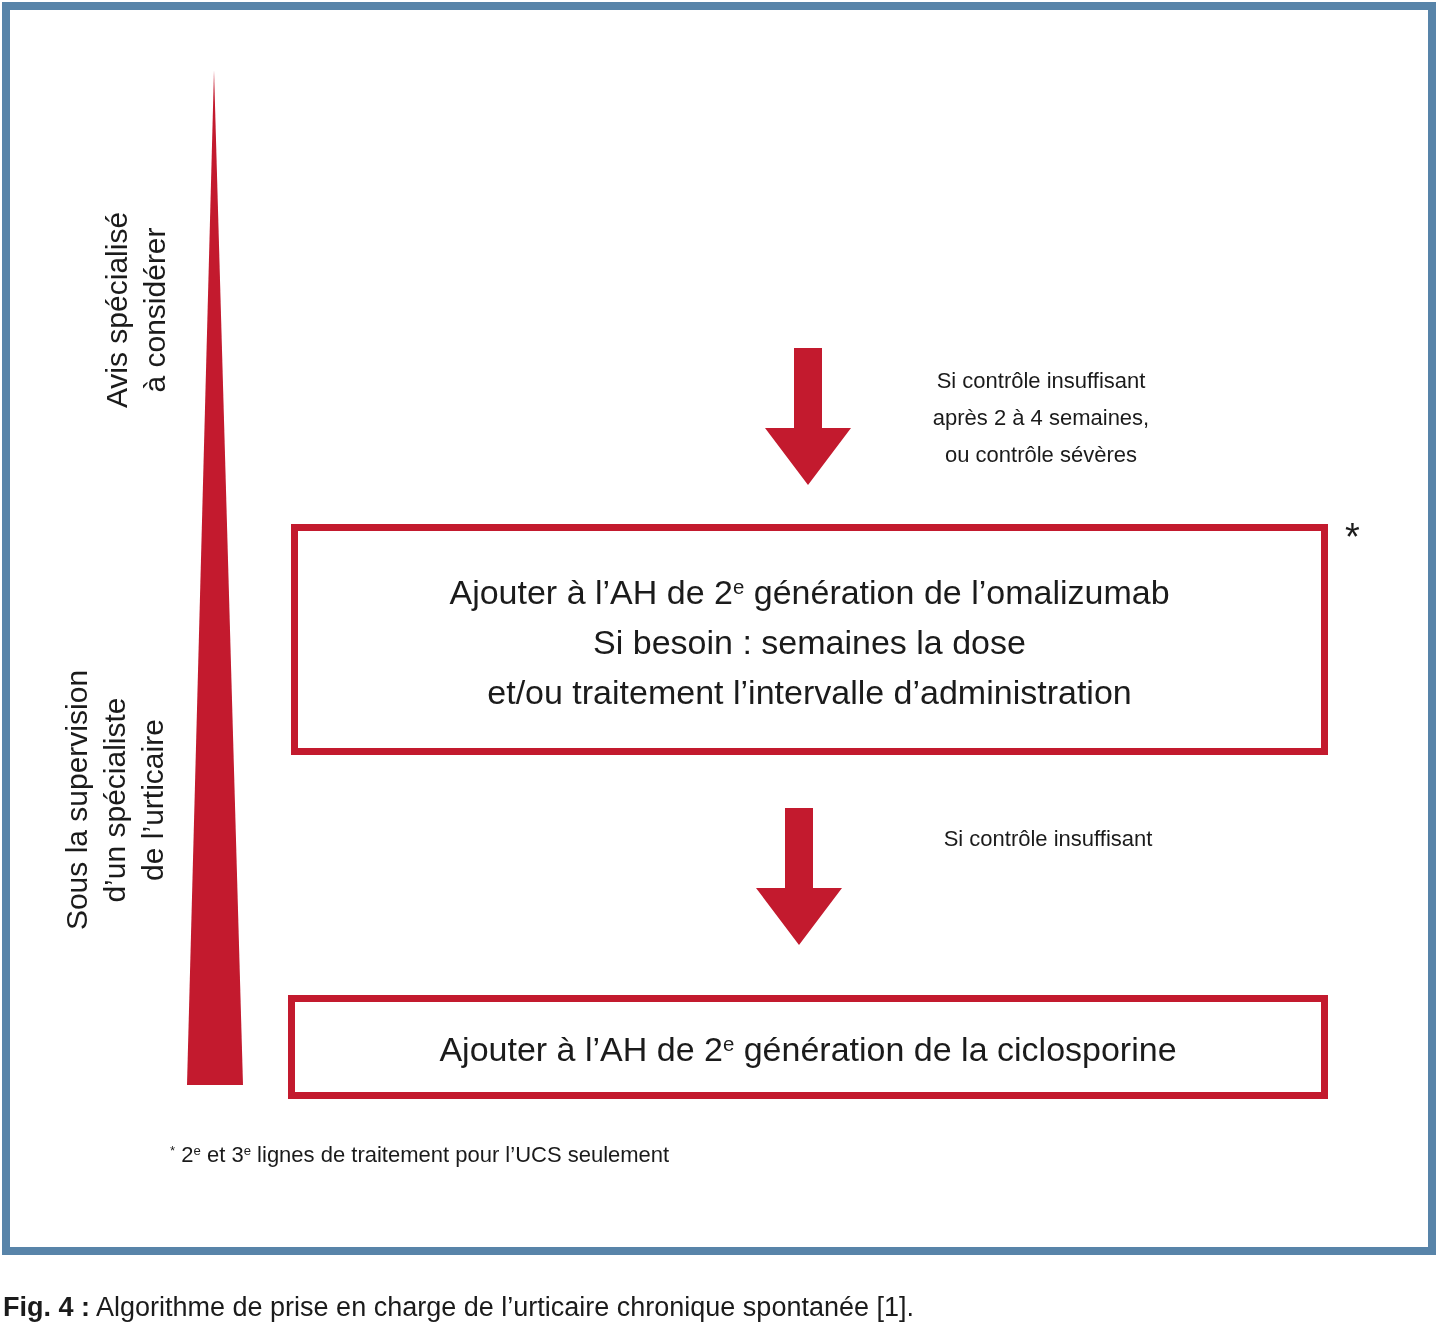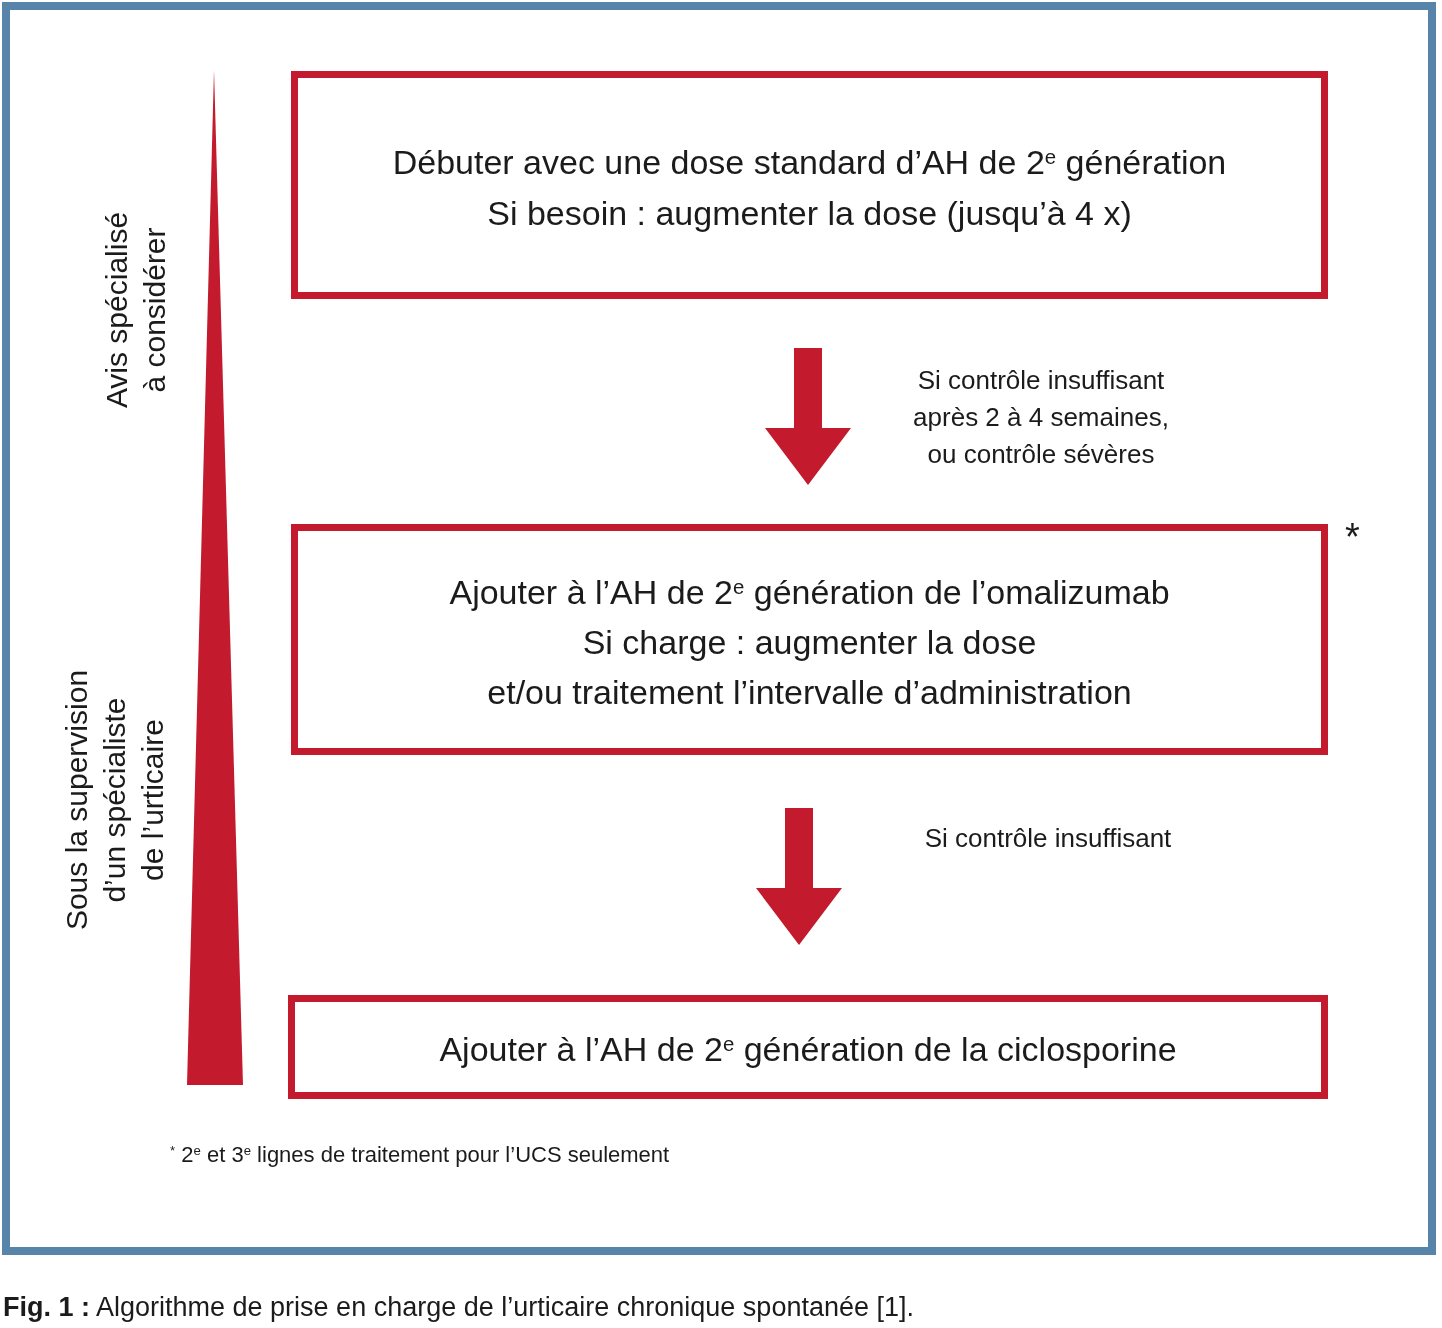--- a/index.html
+++ b/index.html
@@ -59,21 +59,21 @@
   .down-arrow {
     position: absolute;
     width: 88px;
     height: 137px;
   }
   .arrow-1 { left: 764px; top: 348px; }
   .arrow-2 { left: 755px; top: 808px; }
   .arrow-label {
     position: absolute;
     text-align: center;
-    font-size: 26px;
+    font-size: 22px;
     line-height: 37px;
     transform: translateX(-50%);
     white-space: nowrap;
   }
   .arrow-label-1 { left: 1041px; top: 362px; }
   .arrow-label-2 { left: 1048px; top: 820px; }
   .side-label {
     position: absolute;
     text-align: center;
     font-size: 30px;
@@ -128,52 +128,48 @@
     <div>Avis spécialisé</div>
     <div>à considérer</div>
   </div>
 
   <div class="side-label side-label-bottom">
     <div>Sous la supervision</div>
     <div>d’un spécialiste</div>
     <div>de l’urticaire</div>
   </div>
 
-  <div class="treatment-box box-1">
-    <div class="box-line"><span>Débuter avec une dose standard d’AH de 2</span><span class="sup">e</span><span> génération</span></div>
-    <div class="box-line">Si besoin : augmenter la dose (jusqu’à 4 x)</div>
-  </div>
 
   <svg class="down-arrow arrow-1" viewBox="0 0 88 137" aria-hidden="true">
     <polygon points="30,0 58,0 58,80 87,80 44,137 1,80 30,80" fill="#C31A2E"></polygon>
   </svg>
 
   <div class="arrow-label arrow-label-1">
     <div>Si contrôle insuffisant</div>
     <div>après 2 à 4 semaines,</div>
     <div>ou contrôle sévères</div>
   </div>
 
   <div class="treatment-box box-2">
     <div class="box-line"><span>Ajouter à l’AH de 2</span><span class="sup">e</span><span> génération de l’omalizumab</span></div>
-    <div class="box-line">Si charge : augmenter la dose</div>
+    <div class="box-line">Si besoin : semaines la dose</div>
     <div class="box-line">et/ou traitement l’intervalle d’administration</div>
   </div>
 
   <div class="asterisk-note">*</div>
 
   <svg class="down-arrow arrow-2" viewBox="0 0 88 137" aria-hidden="true">
     <polygon points="30,0 58,0 58,80 87,80 44,137 1,80 30,80" fill="#C31A2E"></polygon>
   </svg>
 
   <div class="arrow-label arrow-label-2">
     <div>Si contrôle insuffisant</div>
   </div>
 
   <div class="treatment-box box-3">
     <div class="box-line"><span>Ajouter à l’AH de 2</span><span class="sup">e</span><span> génération de la ciclosporine</span></div>
   </div>
 
   <div class="footnote"><sup class="sup">*</sup><span> 2</span><sup class="sup">e</sup><span> et 3</span><sup class="sup">e</sup><span> lignes de traitement pour l’UCS seulement</span></div>
 
-  <div class="caption"><b>Fig. 1 :</b><span> Algorithme de prise en charge de l’urticaire chronique spontanée [1].</span></div>
+  <div class="caption"><b>Fig. 4 :</b><span> Algorithme de prise en charge de l’urticaire chronique spontanée [1].</span></div>
 
 </div>
 
 </body></html>

